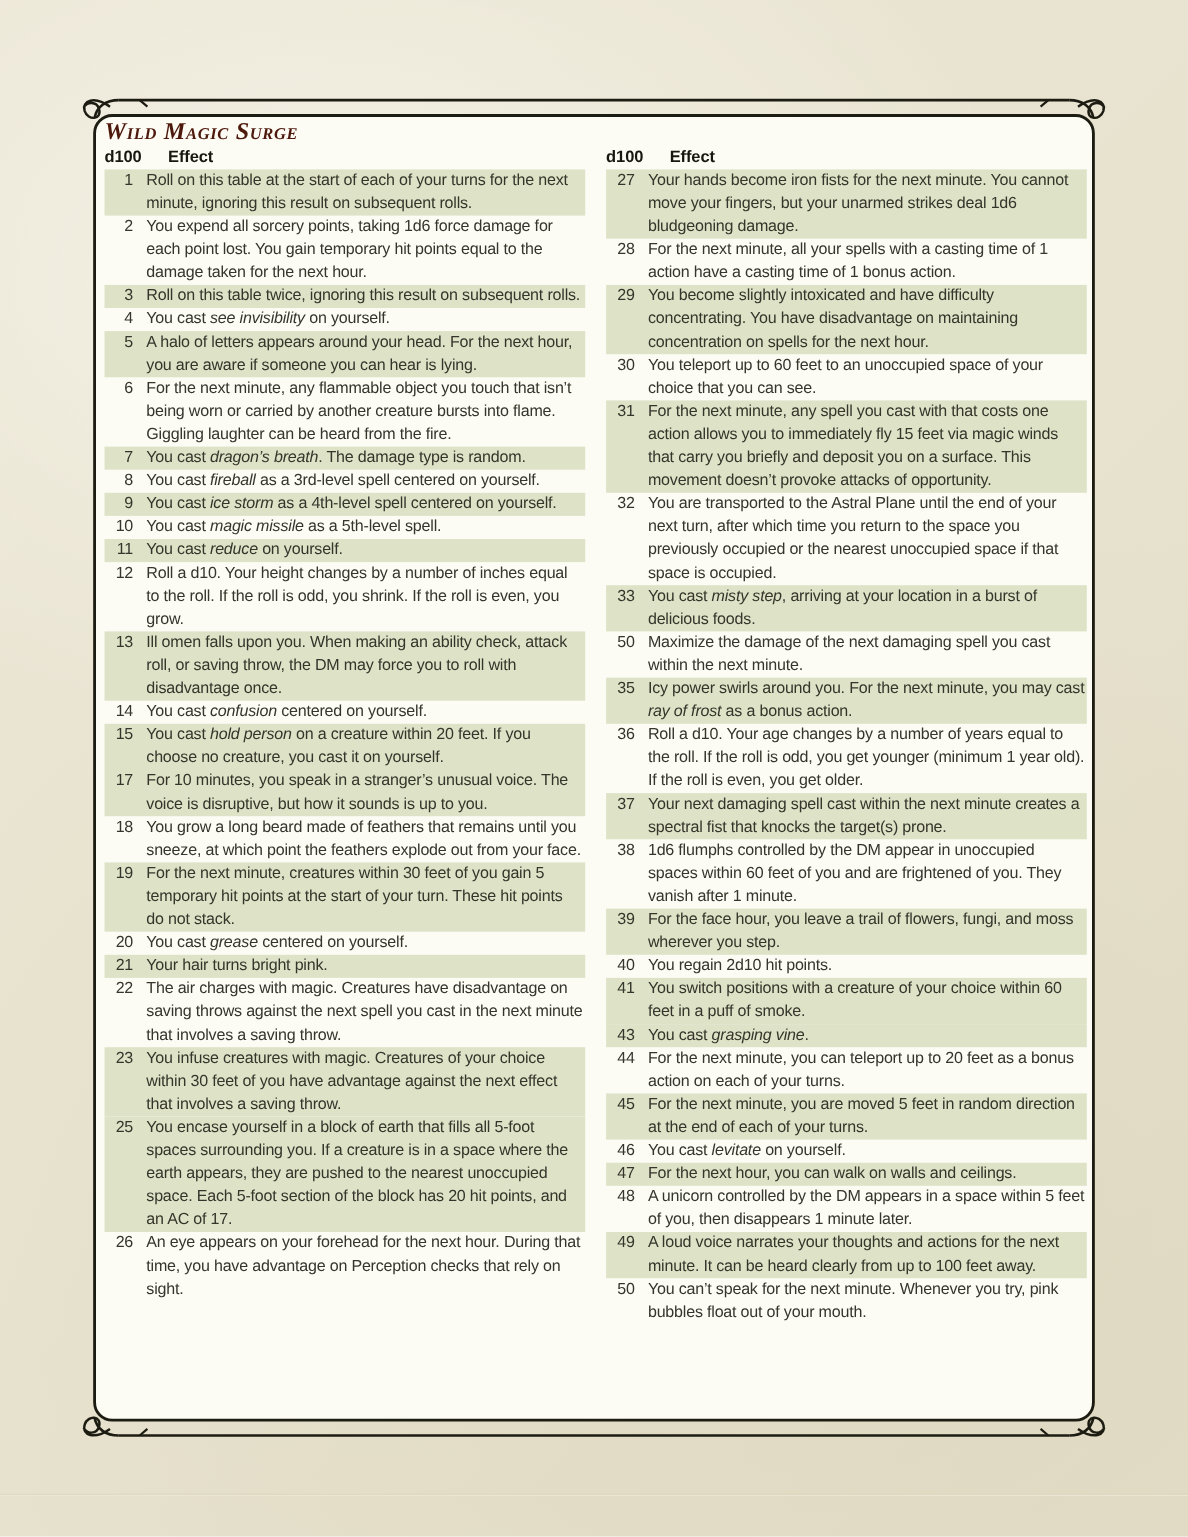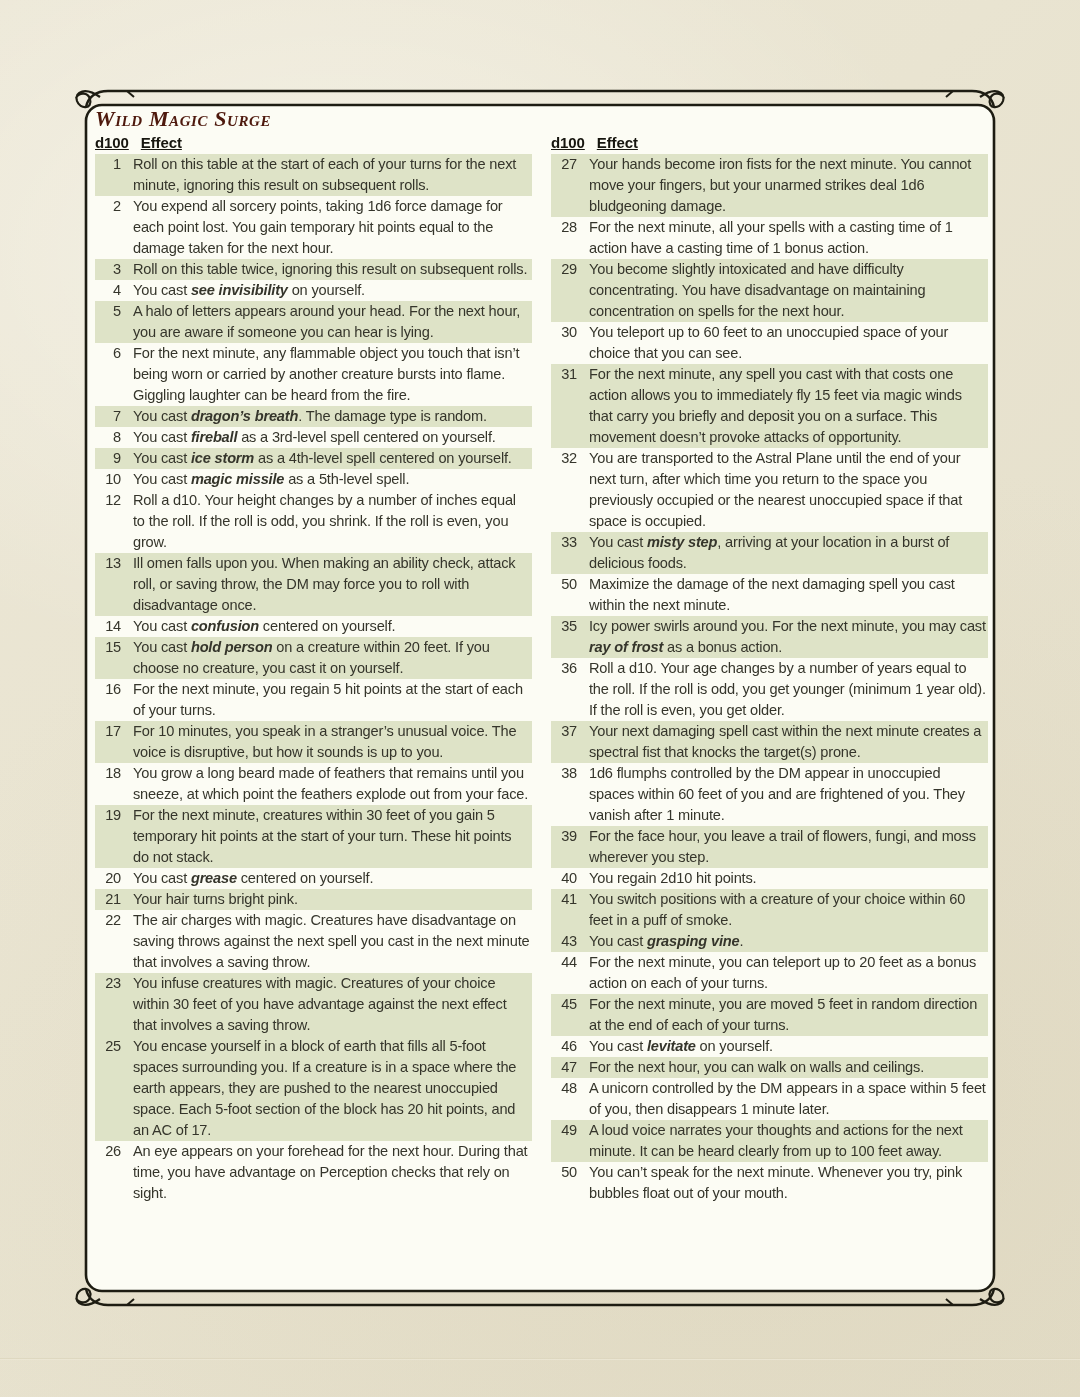--- a/index.html
+++ b/index.html
@@ -29,29 +29,29 @@
     font-family:"Liberation Serif",serif;
     font-variant:small-caps;
     font-weight:700;font-size:22px;letter-spacing:.6px;
     color:var(--title-color,#4e190d);
     font-style:italic;
   }
   .col{position:absolute;width:437px;}
   .col.left{left:23px;top:49px;}
   .col.right{left:479px;top:49px;}
   .col-head{display:flex;font-weight:700;font-size:15px;color:#17160f;
-    padding-bottom:3px;letter-spacing:-.1px;text-decoration:underline;}
+    padding-bottom:3px;letter-spacing:-.1px;}
   .col-head .die{flex:0 0 26px;text-align:left;}
-  .col-head .eff{margin-left:12px;}
+  .col-head .eff{margin-left:24px;}
   .rows{font-size:14.6px;line-height:21px;color:#35352b;letter-spacing:-.18px;}
   .row{display:flex;padding:0 2px 0 0;}
   .row.shaded{background:var(--shade,#dee3c7);}
   .num{flex:0 0 26px;text-align:right;}
   .txt{margin-left:12px;flex:1;}
-  .txt em.spell{font-weight:700;font-style:italic;}
+  .txt em.spell{font-weight:400;font-style:italic;}
 </style>
 </head>
 <body>
 
 <div class="parchment"></div>
 <div class="deco-line"></div>
 
 <div class="frame">
   <svg width="936" height="1226" viewBox="0 0 936 1226">
     <rect x="14" y="20" width="908" height="1186" rx="16" fill="#fcfcf4" stroke="none"></rect>
@@ -115,39 +115,39 @@
             <span class="txt">You cast <em class="spell">fireball</em> as a 3rd-level spell centered on yourself.</span>
           </div>
           <div class="row shaded">
             <span class="num">9</span>
             <span class="txt">You cast <em class="spell">ice storm</em> as a 4th-level spell centered on yourself.</span>
           </div>
           <div class="row">
             <span class="num">10</span>
             <span class="txt">You cast <em class="spell">magic missile</em> as a 5th-level spell.</span>
           </div>
+          <div class="row shaded">
+            <span class="num">11</span>
+            <span class="txt">You cast <em class="spell">reduce</em> on yourself.</span>
+          </div>
           <div class="row">
             <span class="num">12</span>
             <span class="txt">Roll a d10. Your height changes by a number of inches equal to the roll. If the roll is odd, you shrink. If the roll is even, you grow.</span>
           </div>
           <div class="row shaded">
             <span class="num">13</span>
             <span class="txt">Ill omen falls upon you. When making an ability check, attack roll, or saving throw, the DM may force you to roll with disadvantage once.</span>
           </div>
           <div class="row">
             <span class="num">14</span>
             <span class="txt">You cast <em class="spell">confusion</em> centered on yourself.</span>
           </div>
           <div class="row shaded">
             <span class="num">15</span>
             <span class="txt">You cast <em class="spell">hold person</em> on a creature within 20 feet. If you choose no creature, you cast it on yourself.</span>
-          </div>
-          <div class="row">
-            <span class="num">16</span>
-            <span class="txt">For the next minute, you regain 5 hit points at the start of each of your turns.</span>
           </div>
           <div class="row shaded">
             <span class="num">17</span>
             <span class="txt">For 10 minutes, you speak in a stranger’s unusual voice. The voice is disruptive, but how it sounds is up to you.</span>
           </div>
           <div class="row">
             <span class="num">18</span>
             <span class="txt">You grow a long beard made of feathers that remains until you sneeze, at which point the feathers explode out from your face.</span>
           </div>
           <div class="row shaded">

